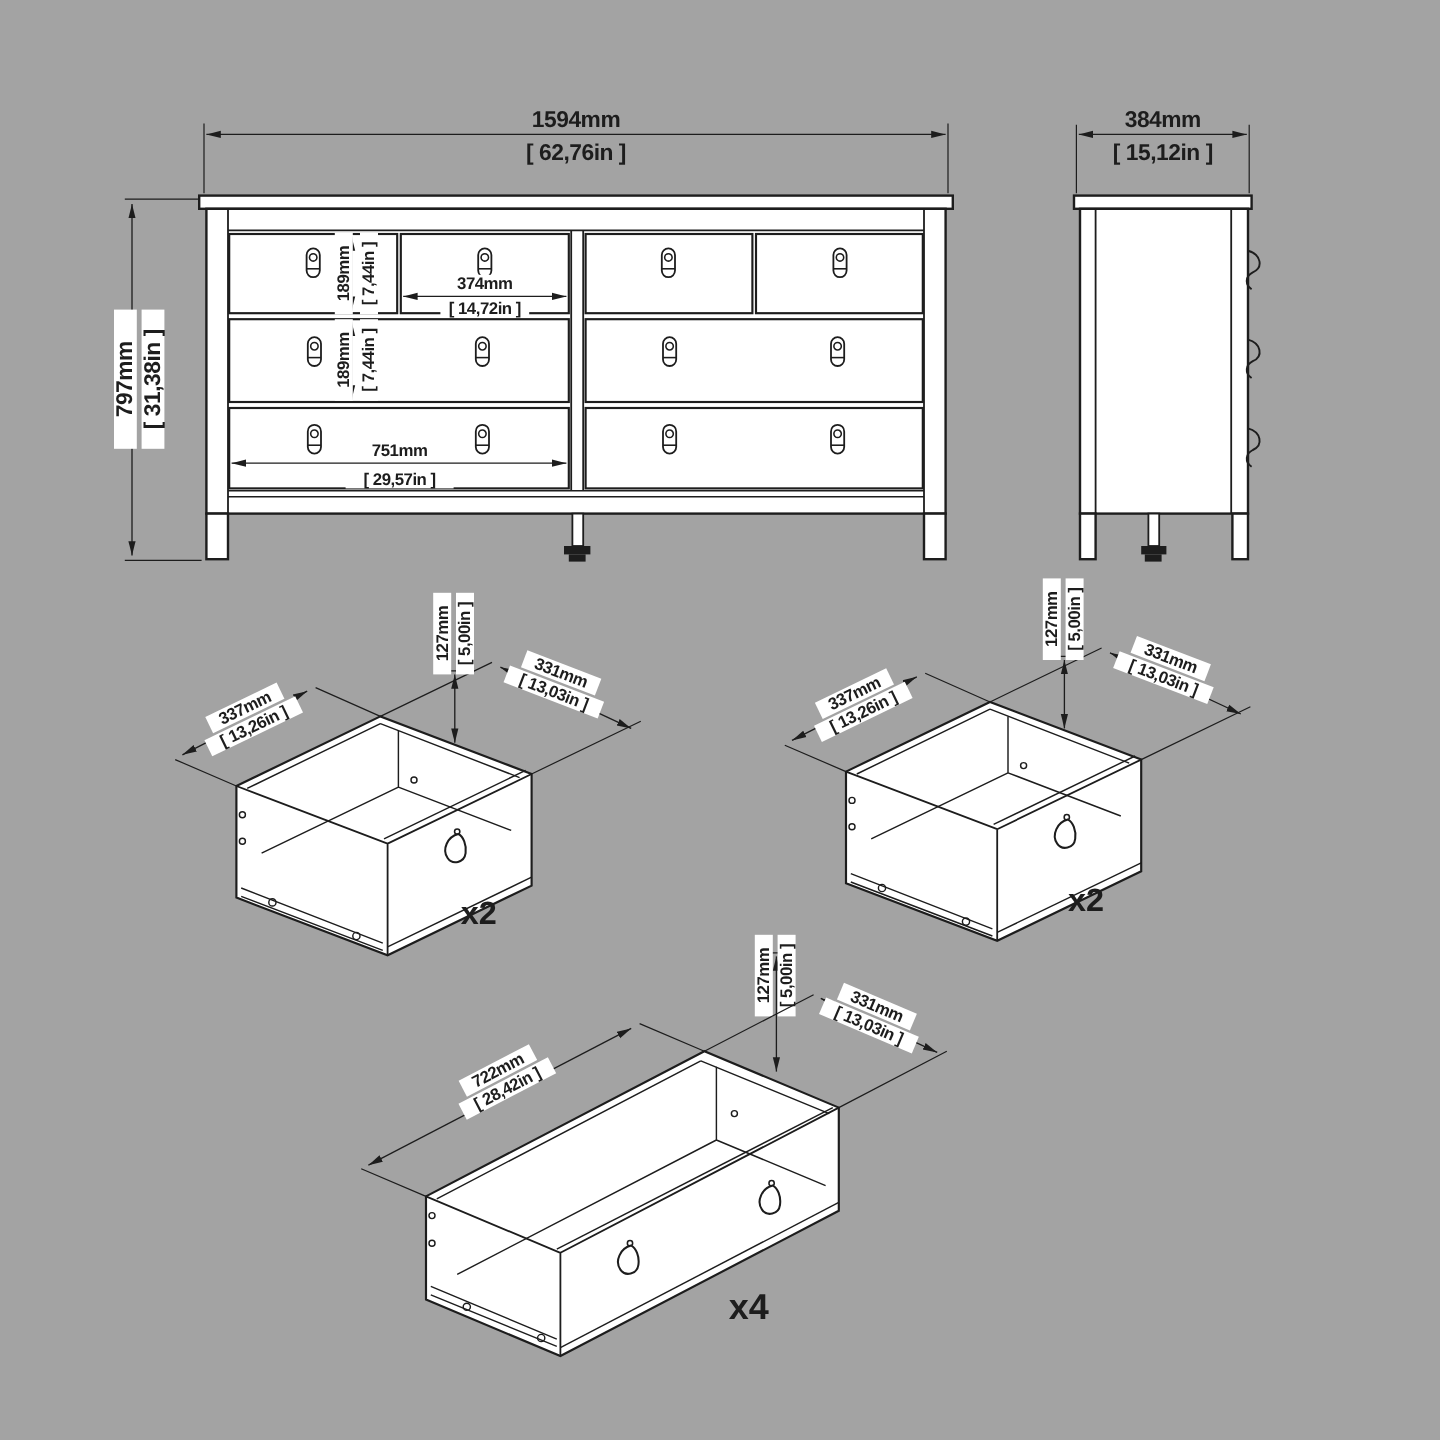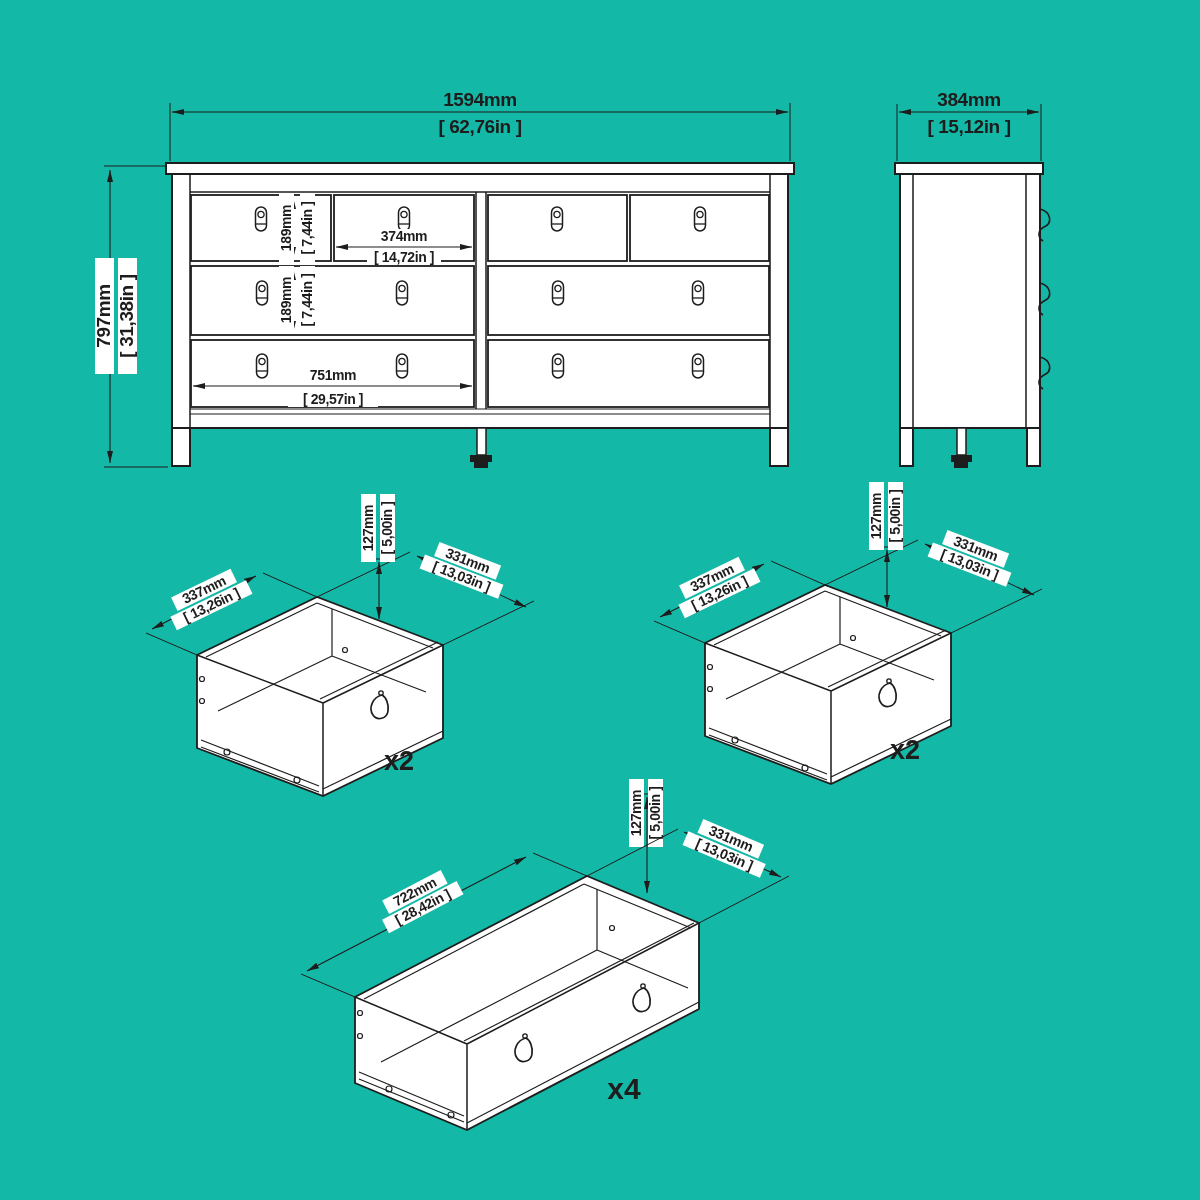--- a/index.html
+++ b/index.html
@@ -1,16 +1,16 @@
 <!DOCTYPE html>
 <html><head>
 <meta charset="utf-8">
 <style>
   html,body{margin:0;padding:0;background:#ffffff;}
-  .page{width:1200px;height:1200px;position:relative;background:#14b8a6;font-family:"Liberation Sans",sans-serif;}
+  .page{width:1200px;height:1200px;position:relative;background:#a3a3a3;font-family:"Liberation Sans",sans-serif;}
   svg text{fill:#1d1d1d;}
   .t19{font-family:"Liberation Sans",sans-serif;font-weight:700;font-size:19px;letter-spacing:-0.4px;}
   .t14{font-family:"Liberation Sans",sans-serif;font-weight:700;font-size:14px;letter-spacing:-0.4px;}
   .t27{font-family:"Liberation Sans",sans-serif;font-weight:700;font-size:27px;}
   .t30{font-family:"Liberation Sans",sans-serif;font-weight:700;font-size:30px;}
   .ln{stroke:#1d1d1d;fill:none;}
   .wf{fill:#ffffff;stroke:#1d1d1d;}
   .ob{stroke-width:2;}
   .in{stroke-width:1.5;}
   .th{stroke-width:1.2;}

